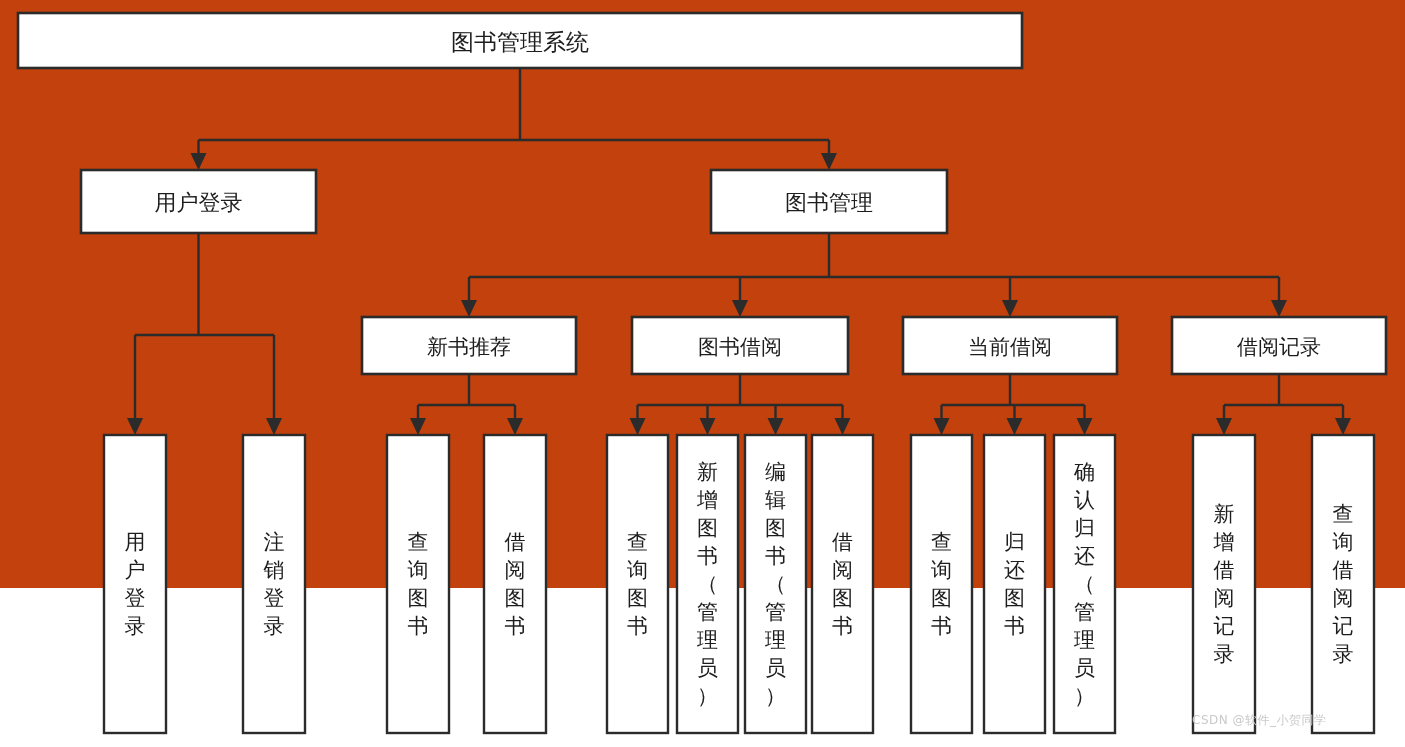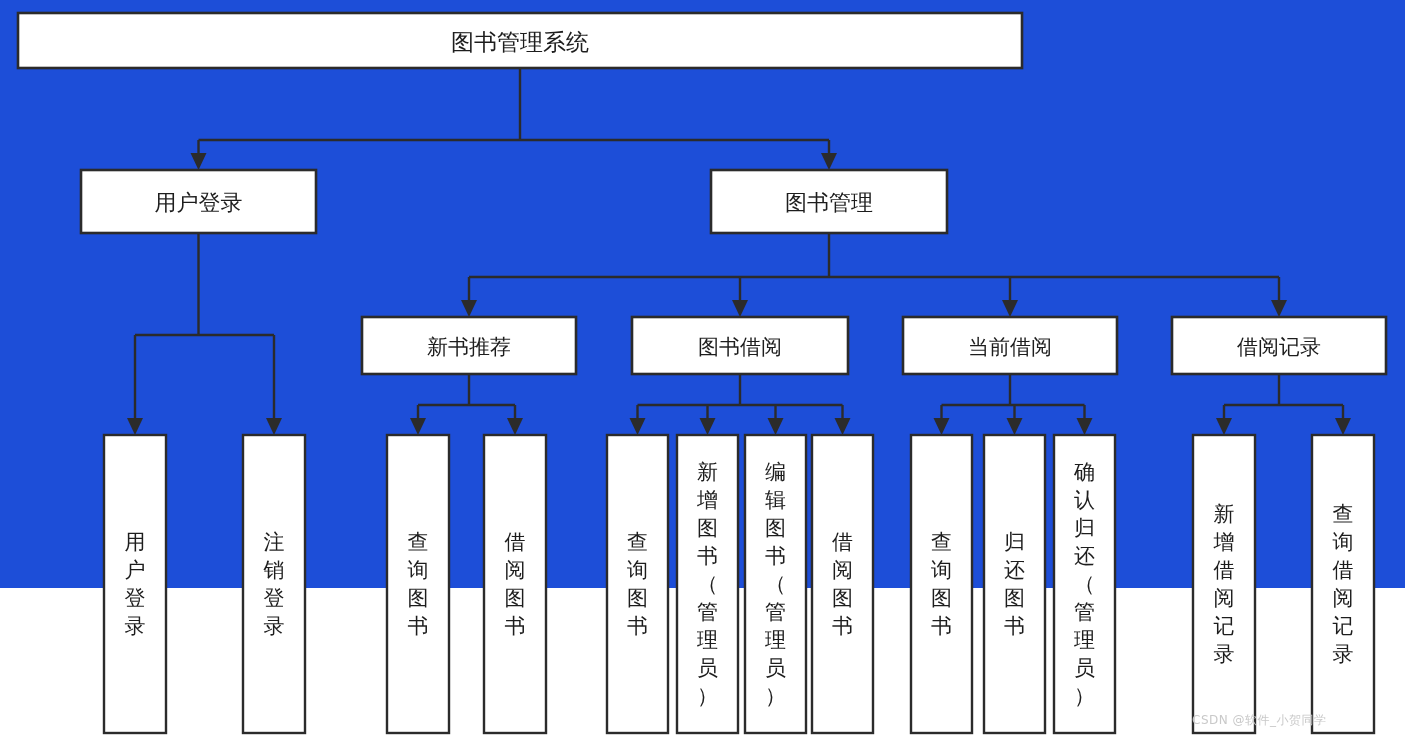--- a/index.html
+++ b/index.html
@@ -11,21 +11,21 @@
   body {
     width: 1405px;
     height: 747px;
     overflow: hidden;
     font-family: "DejaVu Sans", "Liberation Sans", sans-serif;
   }
   #diagram-root {
     position: relative;
     width: 1405px;
     height: 588px;
-    background: #1d4ed8;
+    background: #c2410c;
   }
   svg.diagram-canvas {
     position: absolute;
     left: 0;
     top: 0;
     width: 1405px;
     height: 747px;
     display: block;
   }
   .node-rect {

